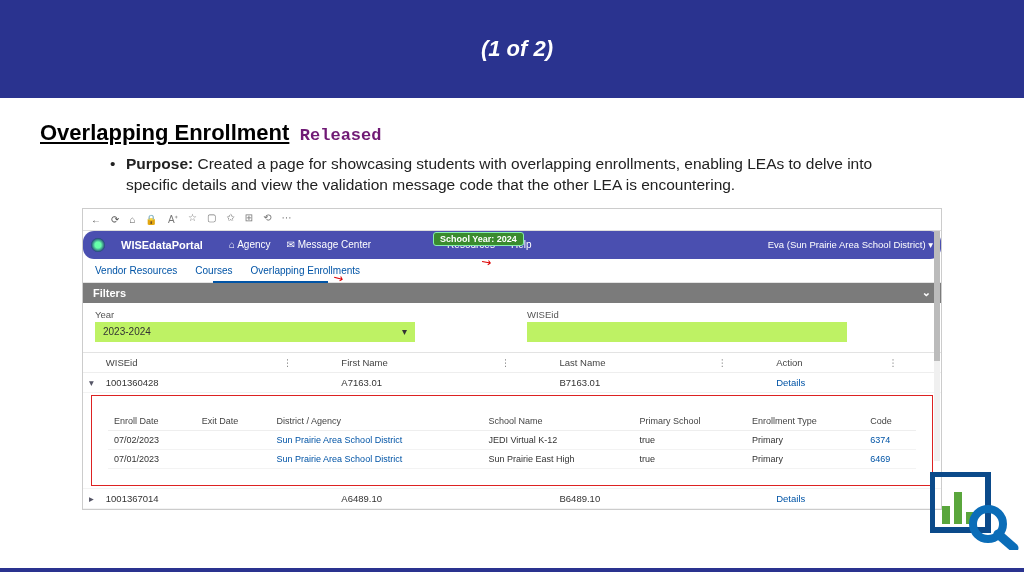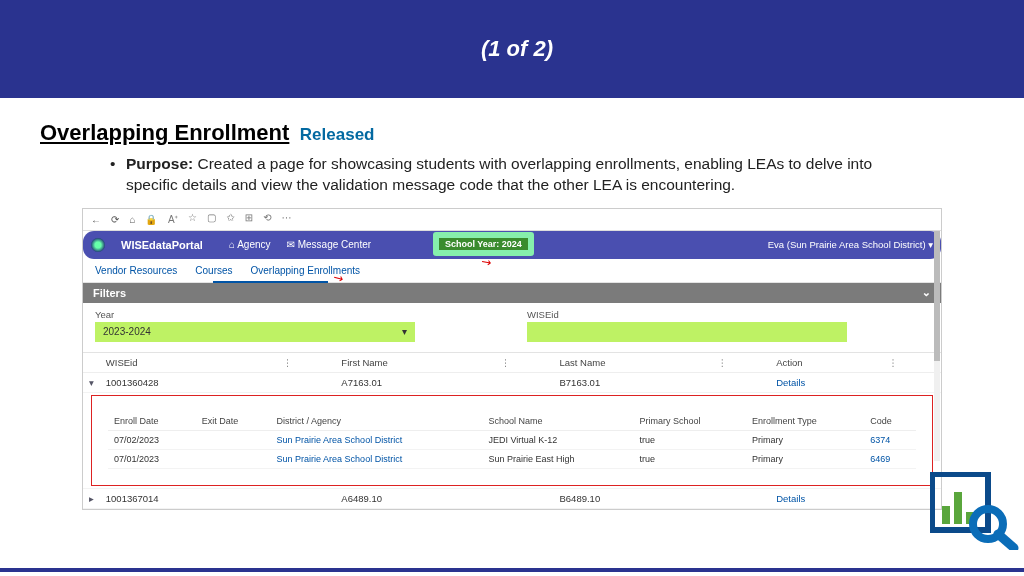--- a/index.html
+++ b/index.html
@@ -2,33 +2,33 @@
 <html><head>
 <meta charset="utf-8">
 <style>
   * { box-sizing: border-box; margin: 0; padding: 0; }
   body { font-family: "Segoe UI", Arial, sans-serif; background: #fff; width: 1024px; height: 576px; overflow: hidden; position: relative; }
   .slide-header { background: #2a338f; color: #fff; height: 98px; display: flex; align-items: center; justify-content: center; }
   .slide-title { font-size: 40px; font-weight: 700; }
   .slide-subtitle { font-size: 22px; font-style: italic; font-weight: 600; margin-left: 10px; }
   .content { padding: 22px 40px 0 40px; }
   .section-title { font-size: 22px; font-weight: 700; text-decoration: underline; display: inline; }
-  .released-badge { color: #0369a1; font-weight: 700; font-size: 17px; margin-left: 6px; }
+  .released-badge { color: #701a75; font-weight: 700; font-size: 17px; margin-left: 6px; font-family: Liberation Mono, monospace; }
   .bullet { margin: 8px 0 12px 70px; font-size: 15.5px; line-height: 1.35; color: #222; position: relative; padding-left: 16px; max-width: 800px; }
   .bullet::before { content: "•"; position: absolute; left: 0; }
   .purpose-label { font-weight: 700; }
   .screenshot { margin: 6px auto 0 auto; width: 860px; border: 1px solid #ccc; background: #fff; font-size: 10px; color: #333; }
   .browser-bar { height: 22px; border-bottom: 1px solid #ddd; display: flex; align-items: center; gap: 10px; padding: 0 8px; color: #555; }
   .browser-url { flex: 1; font-size: 9px; color: #666; }
   .browser-icons { display: flex; gap: 10px; color: #777; }
   .portal-bar { background: #4a4fb0; color: #fff; height: 28px; display: flex; align-items: center; padding: 0 8px; gap: 16px; font-size: 10px; position: relative; border-radius: 11px; }
   .portal-logo { width: 14px; height: 14px; border-radius: 50%; background: radial-gradient(circle, #6fa 30%, #247 70%); }
   .portal-name { font-weight: 600; font-size: 11px; margin-right: 10px; }
   .portal-user { margin-left: auto; font-size: 9.5px; }
-  .year-badge { position: absolute; left: 350px; top: 1px; background: #3a8b2e; border: 6px solid #86efac; border-radius: 3px; padding: 1px 6px; font-size: 9px; font-weight: 600; }
+  .year-badge { position: absolute; left: 350px; top: 1px; background: #3a8b2e; border: 1px solid #86efac; border-radius: 3px; padding: 1px 6px; font-size: 9px; font-weight: 600; }
   .subtabs { height: 24px; display: flex; align-items: center; gap: 18px; padding: 0 12px; font-size: 10px; color: #0054a6; border-bottom: 1px solid #e3e3e3; position: relative; }
   .subtab.active { color: #0054a6; }
   .subtab.active::after { content: ""; position: absolute; bottom: -1px; height: 2px; width: 115px; background: #0054a6; left: 130px; }
   .arrow1 { position: absolute; left: 250px; top: 12px; color: #d00; font-size: 12px; transform: rotate(-30deg); }
   .arrow2 { position: absolute; left: 398px; top: -4px; color: #d00; font-size: 12px; transform: rotate(-35deg); }
   .filters-bar { background: #7b7b7b; color: #fff; font-weight: 600; height: 20px; display: flex; align-items: center; justify-content: space-between; padding: 0 10px; font-size: 11px; }
   .filters-body { display: flex; padding: 6px 12px 10px 12px; gap: 30px; border-bottom: 1px solid #e3e3e3; }
   .filter-group { flex: 1; }
   .filter-label { font-size: 9.5px; color: #555; margin-bottom: 2px; }
   .filter-input { background: #bef264; height: 20px; width: 320px; display: flex; align-items: center; padding: 0 8px; font-size: 10px; justify-content: space-between; }

